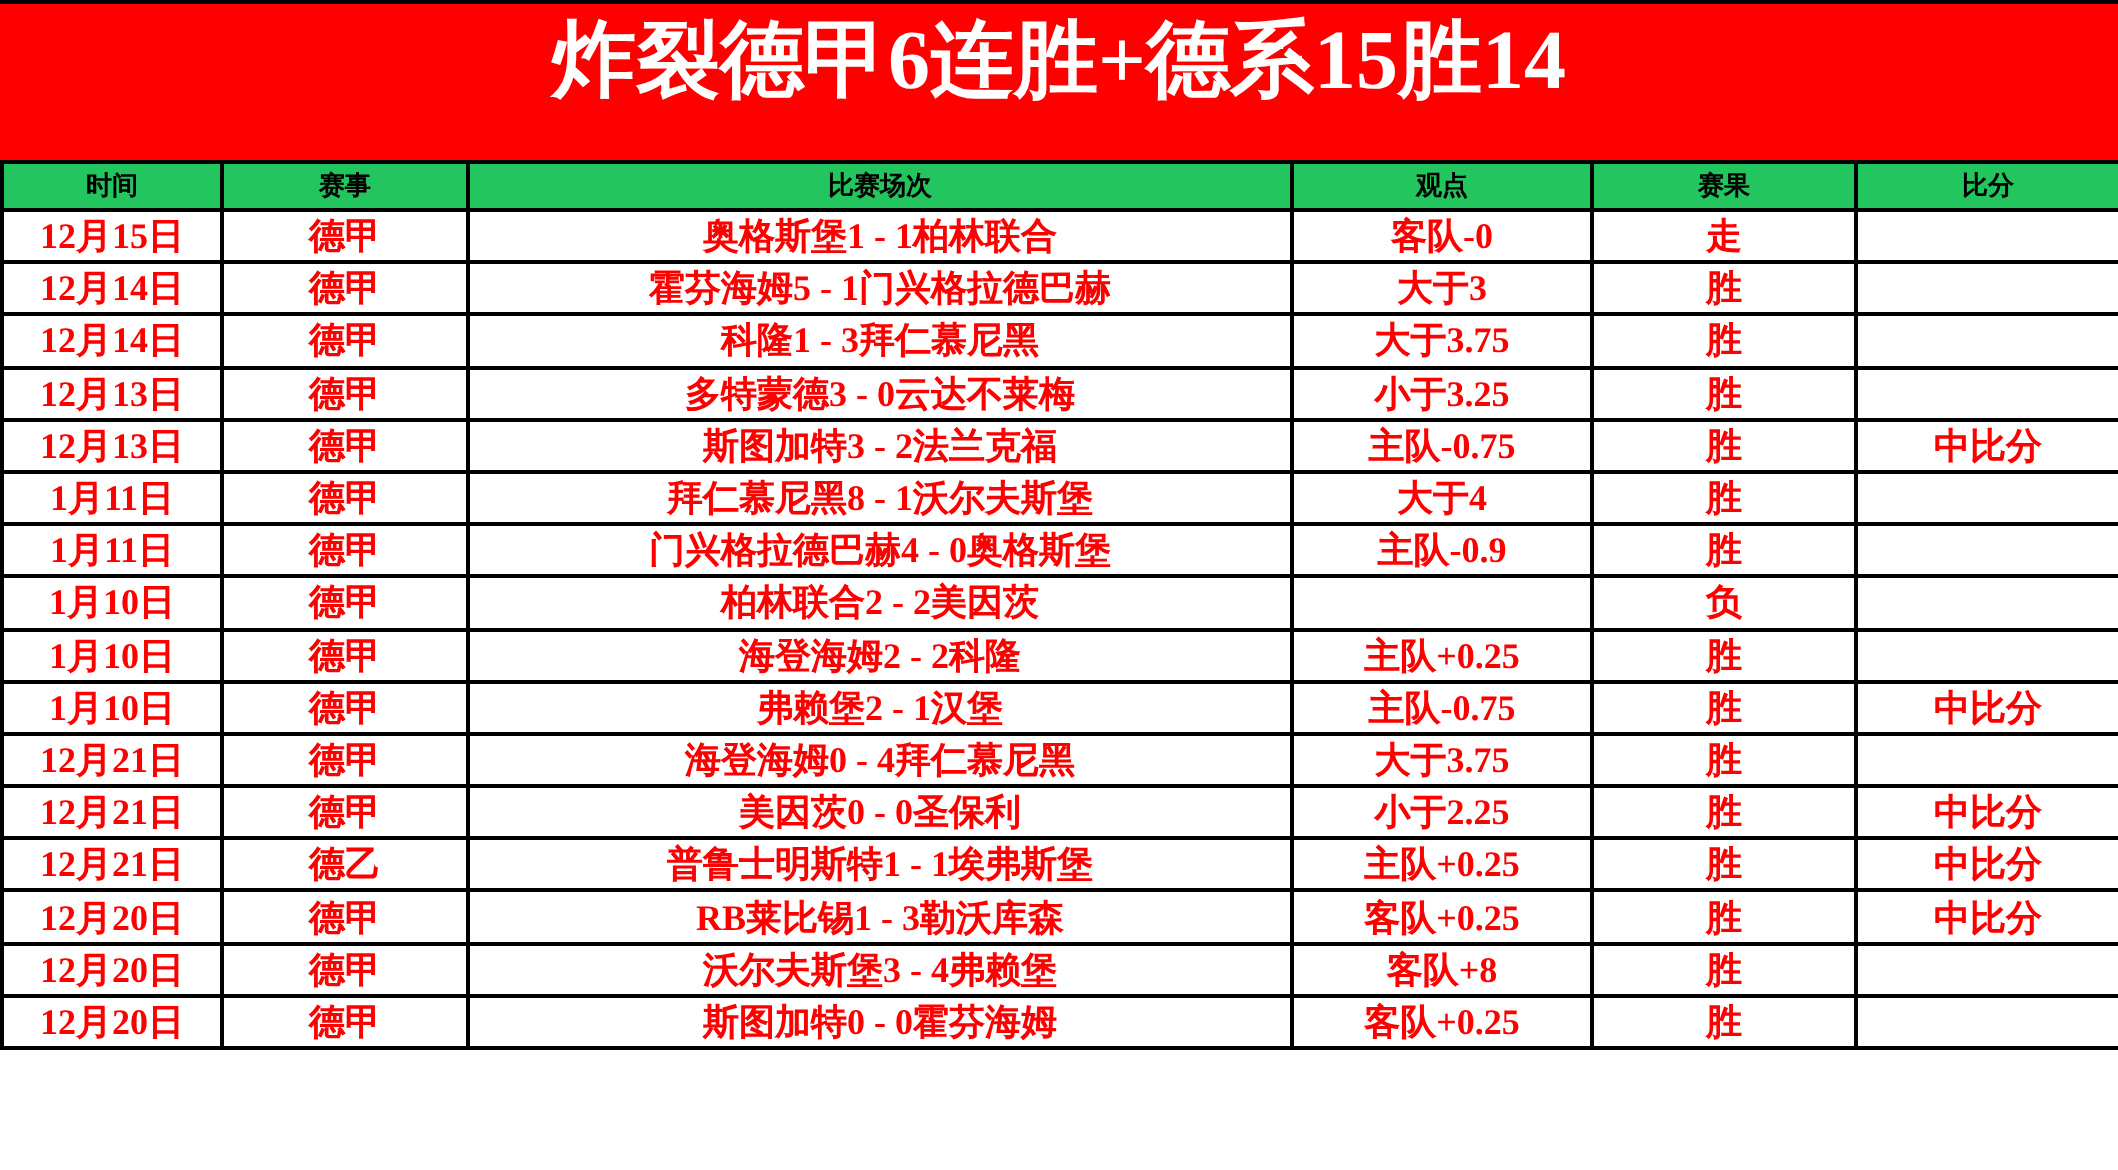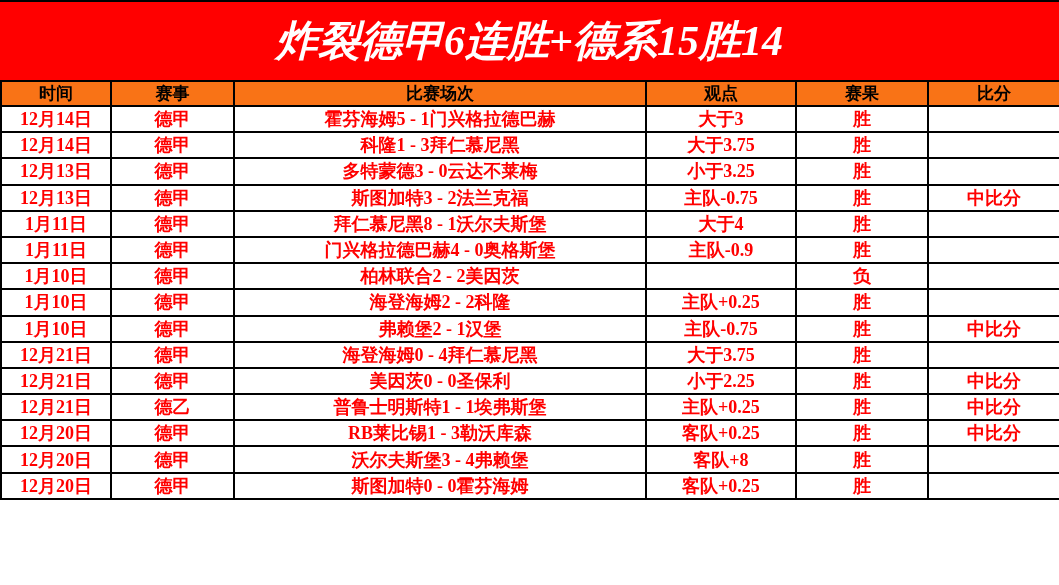--- a/index.html
+++ b/index.html
@@ -12,45 +12,43 @@
   }
   .sheet {
     width: 1059px;
     border-top: 2px solid #000000;
   }
   .title-banner {
     height: 78px;
     background: #FF0000;
     color: #FFFFFF;
     display: flex;
-    align-items: center;
     justify-content: center;
     font-size: 42px;
     font-weight: bold;
     white-space: nowrap;
-    font-style: italic;
   }
   table.results {
     width: 1059px;
     border-collapse: collapse;
     table-layout: fixed;
   }
   table.results th,
   table.results td {
     border: 2px solid #000000;
     text-align: center;
     vertical-align: middle;
     padding: 0;
     overflow: hidden;
     white-space: nowrap;
   }
   table.results th {
-    background: #f97316;
+    background: #22c55e;
     color: #000000;
-    font-size: 17px;
+    font-size: 13px;
     font-weight: bold;
     height: 24px;
   }
   table.results td {
     height: 26.2px;
     font-size: 18px;
     font-weight: bold;
     color: #FF0000;
     background: #FFFFFF;
   }
@@ -86,20 +84,28 @@
         <th>时间</th>
         <th>赛事</th>
         <th>比赛场次</th>
         <th>观点</th>
         <th>赛果</th>
         <th>比分</th>
       </tr>
     </thead>
     <tbody>
         <tr>
+          <td>12月15日</td>
+          <td>德甲</td>
+          <td>奥格斯堡1 - 1柏林联合</td>
+          <td>客队-0</td>
+          <td class="result-win">走</td>
+          <td></td>
+        </tr>
+        <tr>
           <td>12月14日</td>
           <td>德甲</td>
           <td>霍芬海姆5 - 1门兴格拉德巴赫</td>
           <td>大于3</td>
           <td class="result-win">胜</td>
           <td></td>
         </tr>
         <tr>
           <td>12月14日</td>
           <td>德甲</td>

